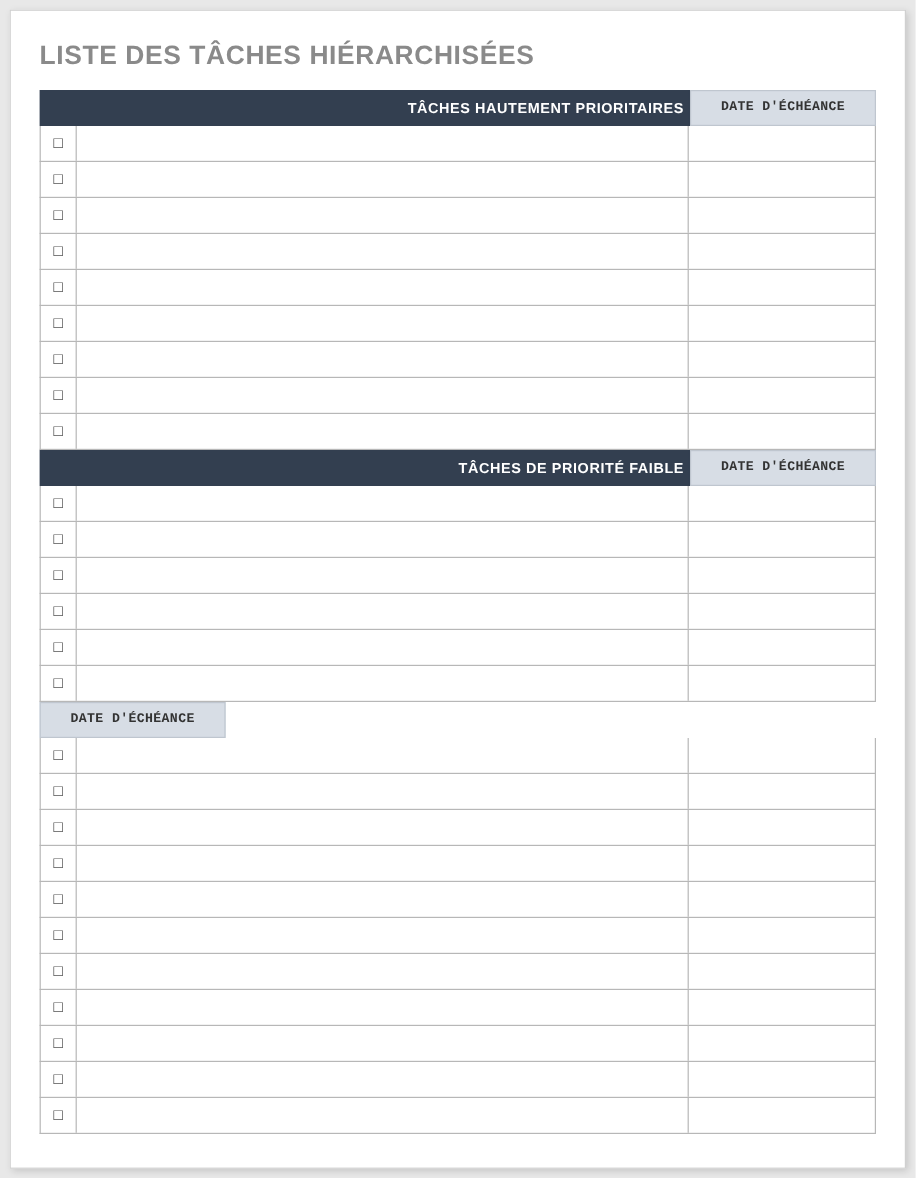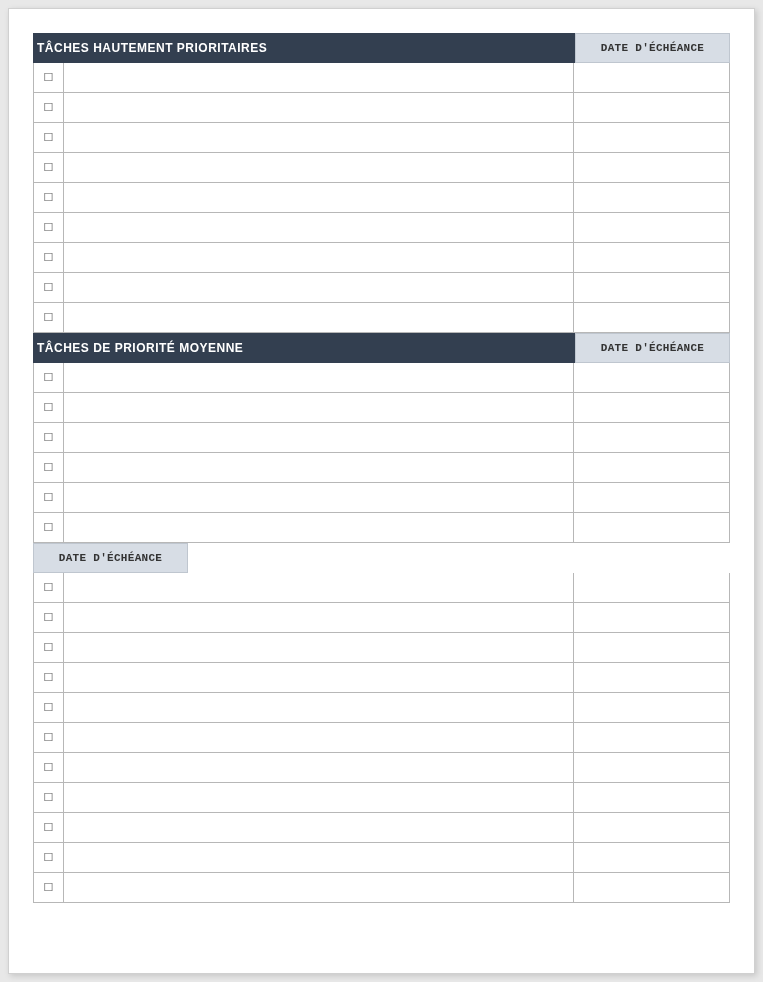--- a/index.html
+++ b/index.html
@@ -31,21 +31,21 @@
   .section-header {
     display: flex;
     width: 100%;
   }
   .section-header .left {
     background: #333f50;
     color: #ffffff;
     font-weight: bold;
     font-size: 12px;
     letter-spacing: 0.5px;
-    text-align: left;
+    text-align: right;
     padding: 8px 4px;
     flex: 1;
     border-right: 1px solid #333f50;
   }
   .section-header .right {
     background: #d7dde5;
     color: #333333;
     font-weight: bold;
     font-size: 11px;
     letter-spacing: 0.3px;
@@ -84,20 +84,21 @@
   .date-cell {
     width: 155px;
     padding: 4px 8px;
     font-size: 12px;
   }
 </style>
 </head>
 <body>
 
 <div class="page">
+  <div class="title">LISTE DES TÂCHES HIÉRARCHISÉES</div>
   <div id="sections-container">
       <div class="section">
         <div class="section-header">
           <div class="left">TÂCHES HAUTEMENT PRIORITAIRES</div>
           <div class="right">DATE D'ÉCHÉANCE</div>
         </div>
         <div class="row">
           <div class="checkbox-cell">☐</div>
           <div class="task-cell"></div>
           <div class="date-cell"></div>
@@ -138,21 +139,21 @@
           <div class="date-cell"></div>
         </div>
         <div class="row">
           <div class="checkbox-cell">☐</div>
           <div class="task-cell"></div>
           <div class="date-cell"></div>
         </div>
       </div>
       <div class="section">
         <div class="section-header">
-          <div class="left">TÂCHES DE PRIORITÉ MOYENNE</div>
+          <div class="left">TÂCHES DE PRIORITÉ FAIBLE</div>
           <div class="right">DATE D'ÉCHÉANCE</div>
         </div>
         <div class="row">
           <div class="checkbox-cell">☐</div>
           <div class="task-cell"></div>
           <div class="date-cell"></div>
         </div>
         <div class="row">
           <div class="checkbox-cell">☐</div>
           <div class="task-cell"></div>

